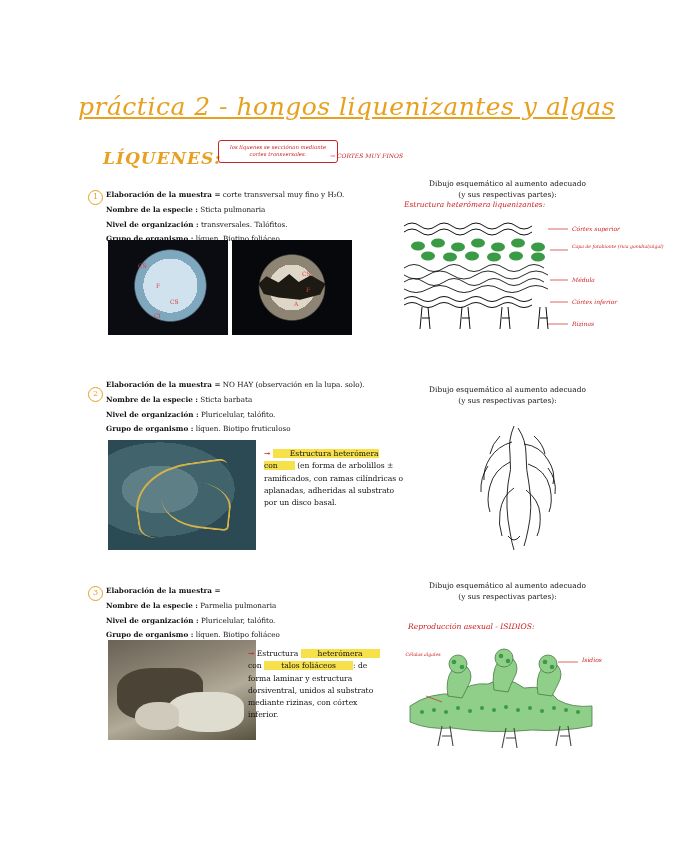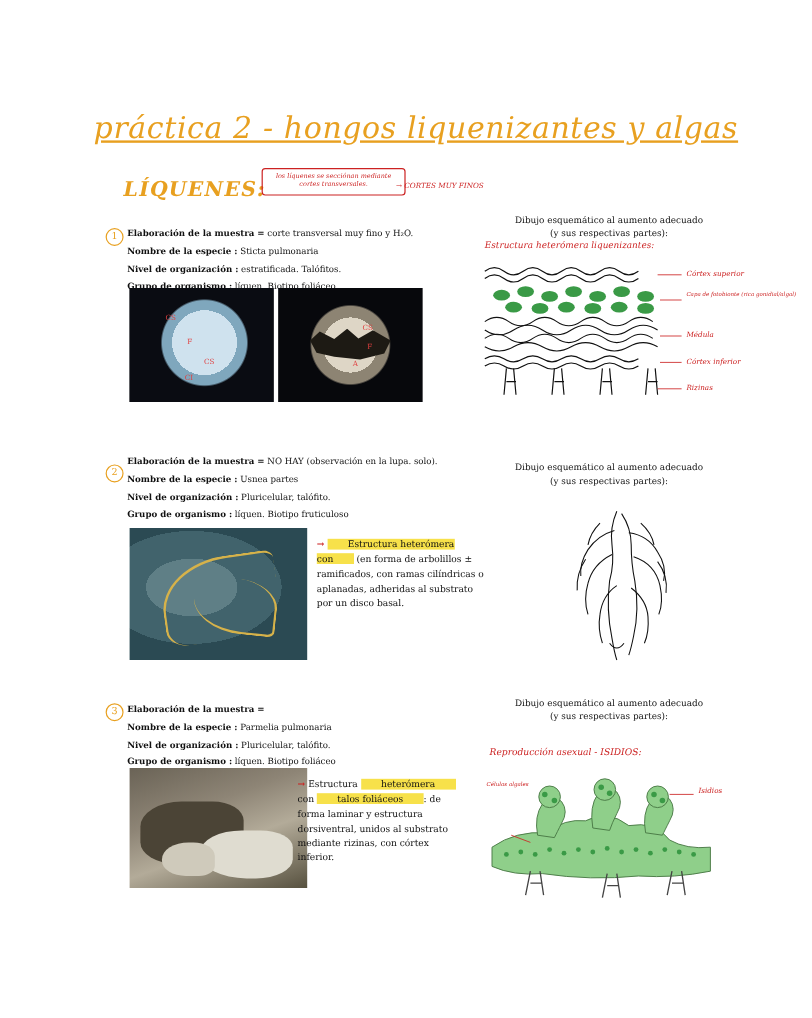--- a/index.html
+++ b/index.html
@@ -147,21 +147,21 @@
   <div class="redbox">los líquenes se secciónan mediante cortes transversales.</div>
   <div class="redarrow">→ CORTES MUY FINOS</div>
 
   <div class="numcircle" style="left:88px;top:190px;">1</div>
   <div class="infolines" style="left:106px;top:188px;width:290px;">
     <div><span class="lbl">Elaboración de la muestra =</span>
       <span>corte transversal muy fino y H₂O.</span></div>
     <div><span class="lbl">Nombre de la especie :</span>
       <span>Sticta pulmonaria</span></div>
     <div><span class="lbl">Nivel de organización :</span>
-      <span>estratificada. Talófitos.</span></div>
+      <span>transversales. Talófitos.</span></div>
     <div><span class="lbl">Grupo de organismo :</span>
       <span>líquen. Biotipo foliáceo</span></div>
   </div>
 
   <div class="rightcap" style="left:400px;top:178px;width:215px;white-space:pre-line;">Dibujo esquemático al aumento adecuado
 (y sus respectivas partes):</div>
 
   <div class="redlabel" style="left:404px;top:200px;font-size:7.4px;">Estructura heterómera liquenizantes:</div>
 
   <div class="photo micro1" style="left:108px;top:240px;width:120px;height:95px;">
@@ -233,21 +233,21 @@
   <div class="redlabel tiny" style="left:572px;top:244px;width:100px;">Capa de fotobionte (rica gonidial/algal)</div>
   <div class="redlabel small" style="left:572px;top:276px;">Médula</div>
   <div class="redlabel small" style="left:572px;top:298px;">Córtex inferior</div>
   <div class="redlabel small" style="left:572px;top:320px;">Rizinas</div>
 
   <div class="numcircle" style="left:88px;top:387px;">2</div>
   <div class="infolines" style="left:106px;top:378px;width:300px;">
     <div><span class="lbl">Elaboración de la muestra =</span>
       <span>NO HAY (observación en la lupa. solo).</span></div>
     <div><span class="lbl">Nombre de la especie :</span>
-      <span>Usnea partes</span></div>
+      <span>Sticta barbata</span></div>
     <div><span class="lbl">Nivel de organización :</span>
       <span>Pluricelular, talófito.</span></div>
     <div><span class="lbl">Grupo de organismo :</span>
       <span>líquen. Biotipo fruticuloso</span></div>
   </div>
 
   <div class="rightcap" style="left:400px;top:384px;width:215px;white-space:pre-line;">Dibujo esquemático al aumento adecuado
 (y sus respectivas partes):</div>
 
   <div class="photo usnea" style="left:108px;top:440px;width:148px;height:110px;">

